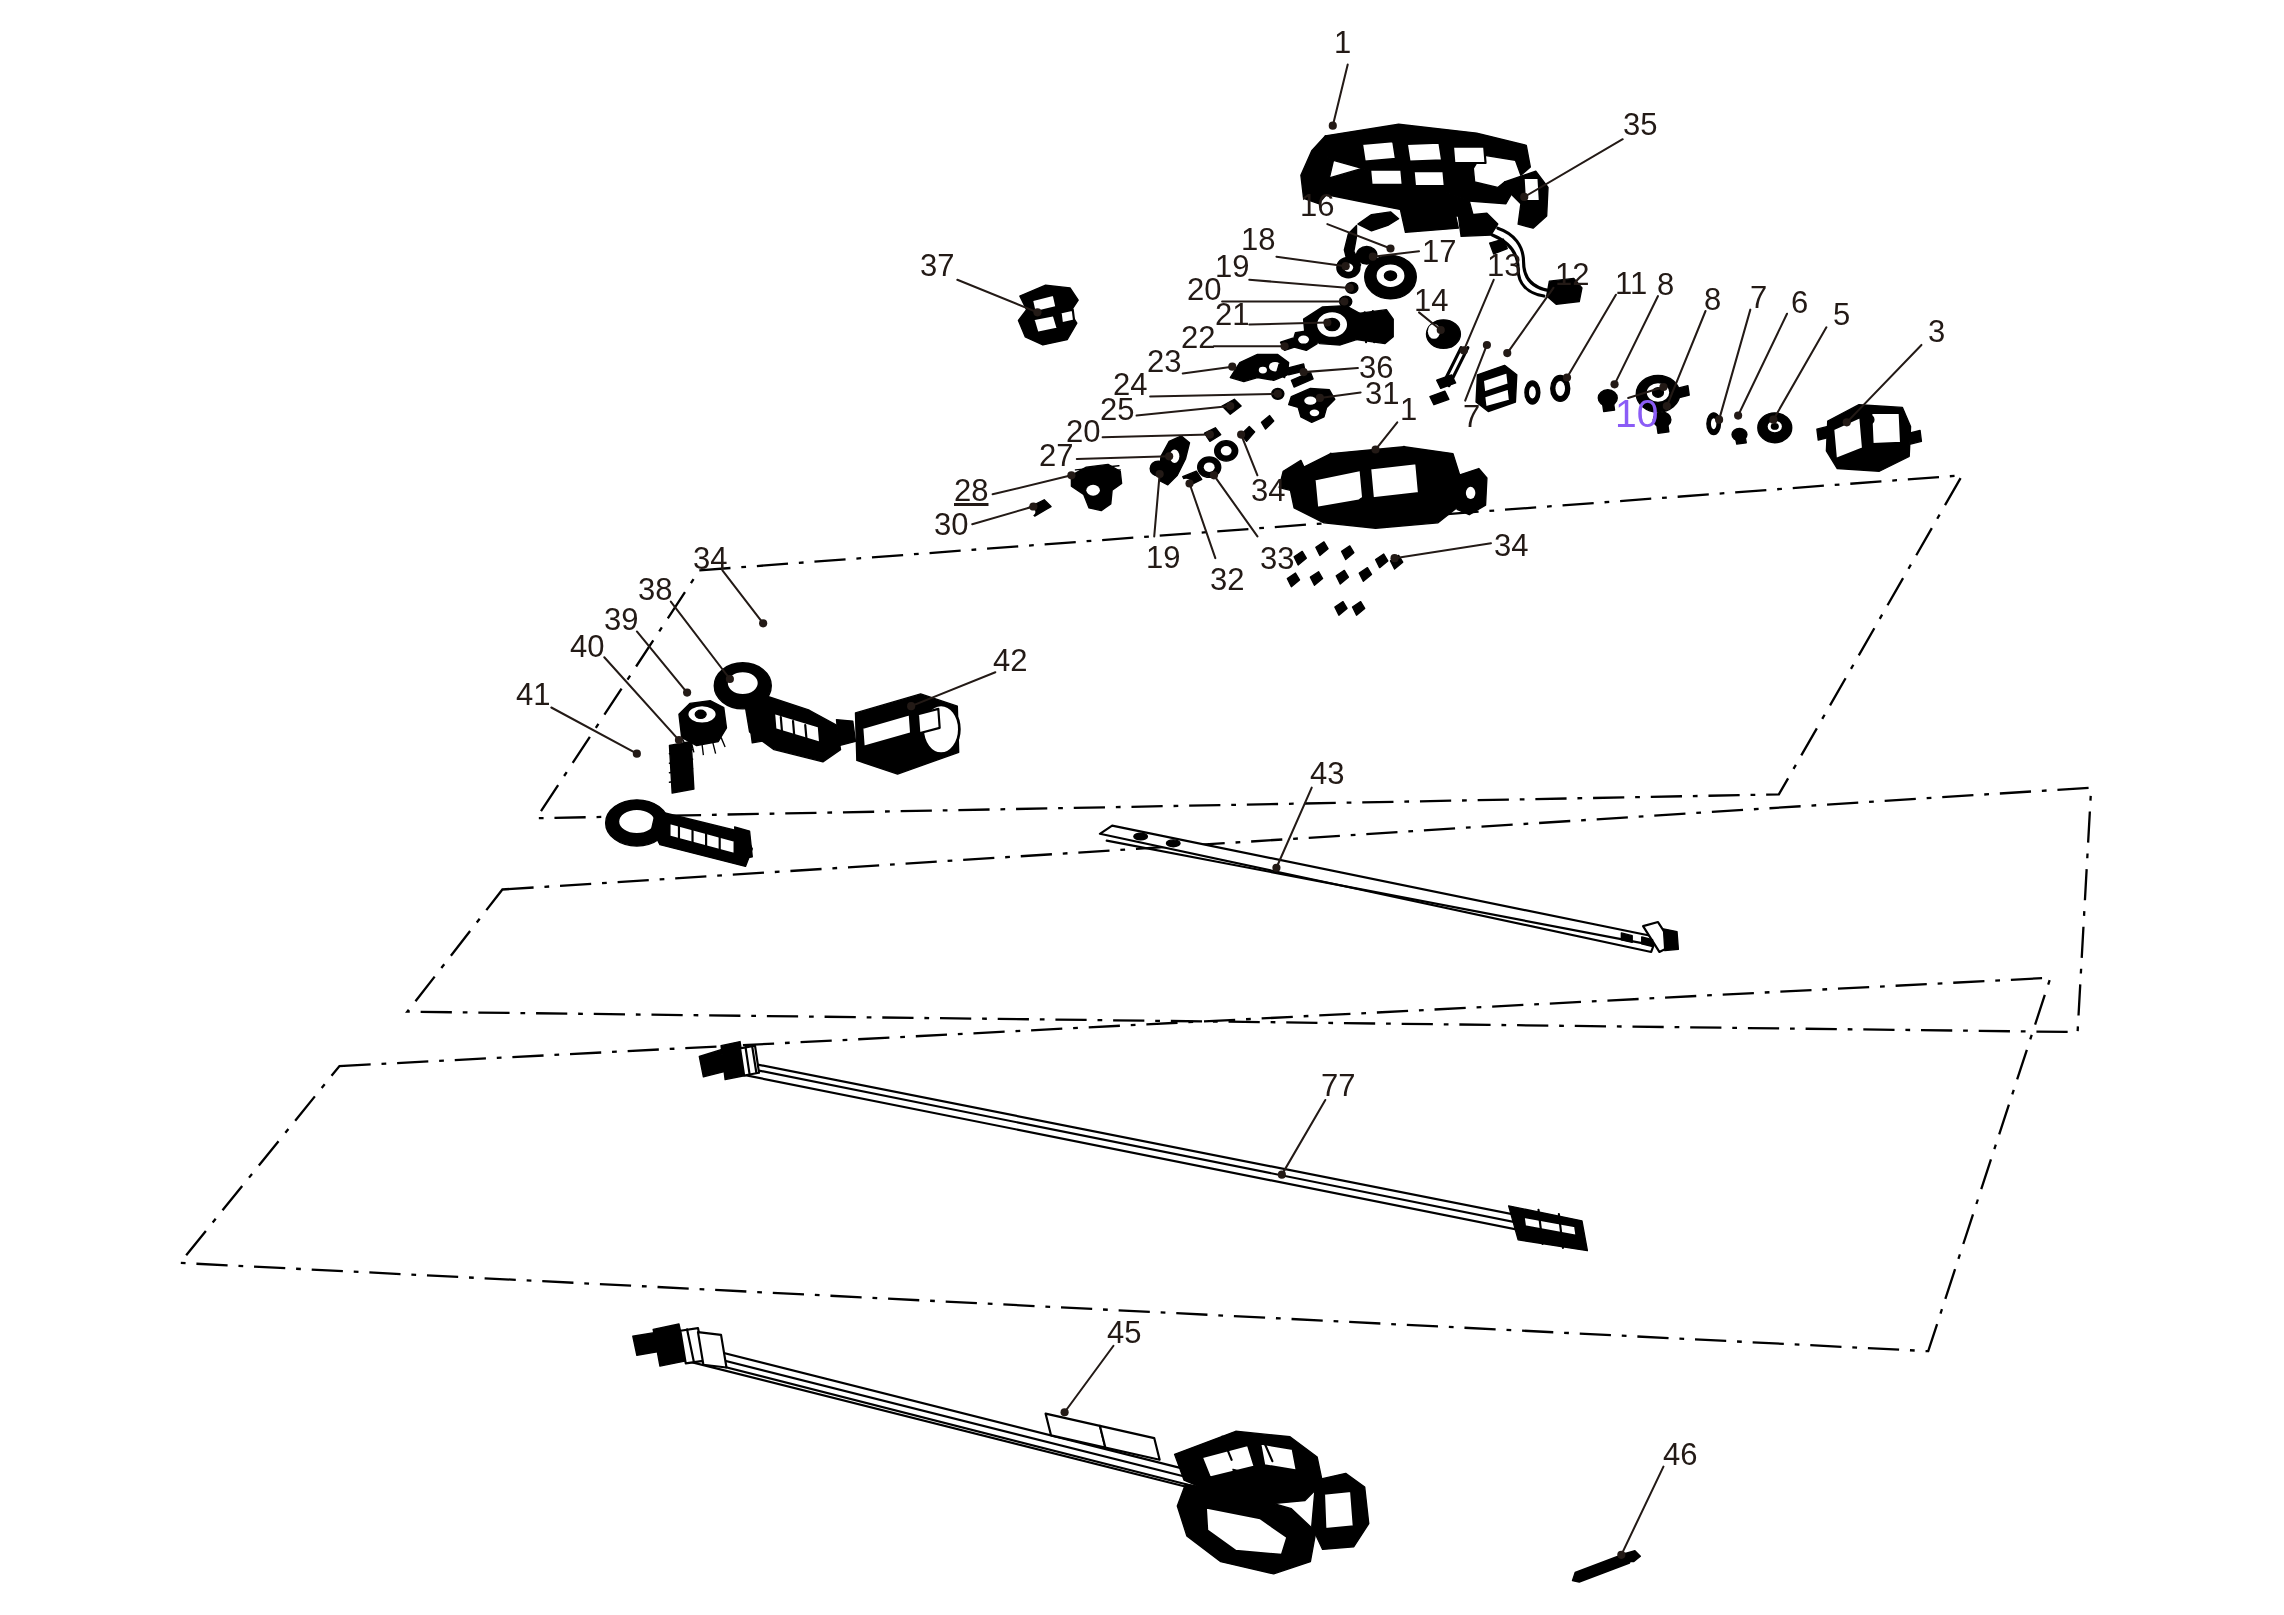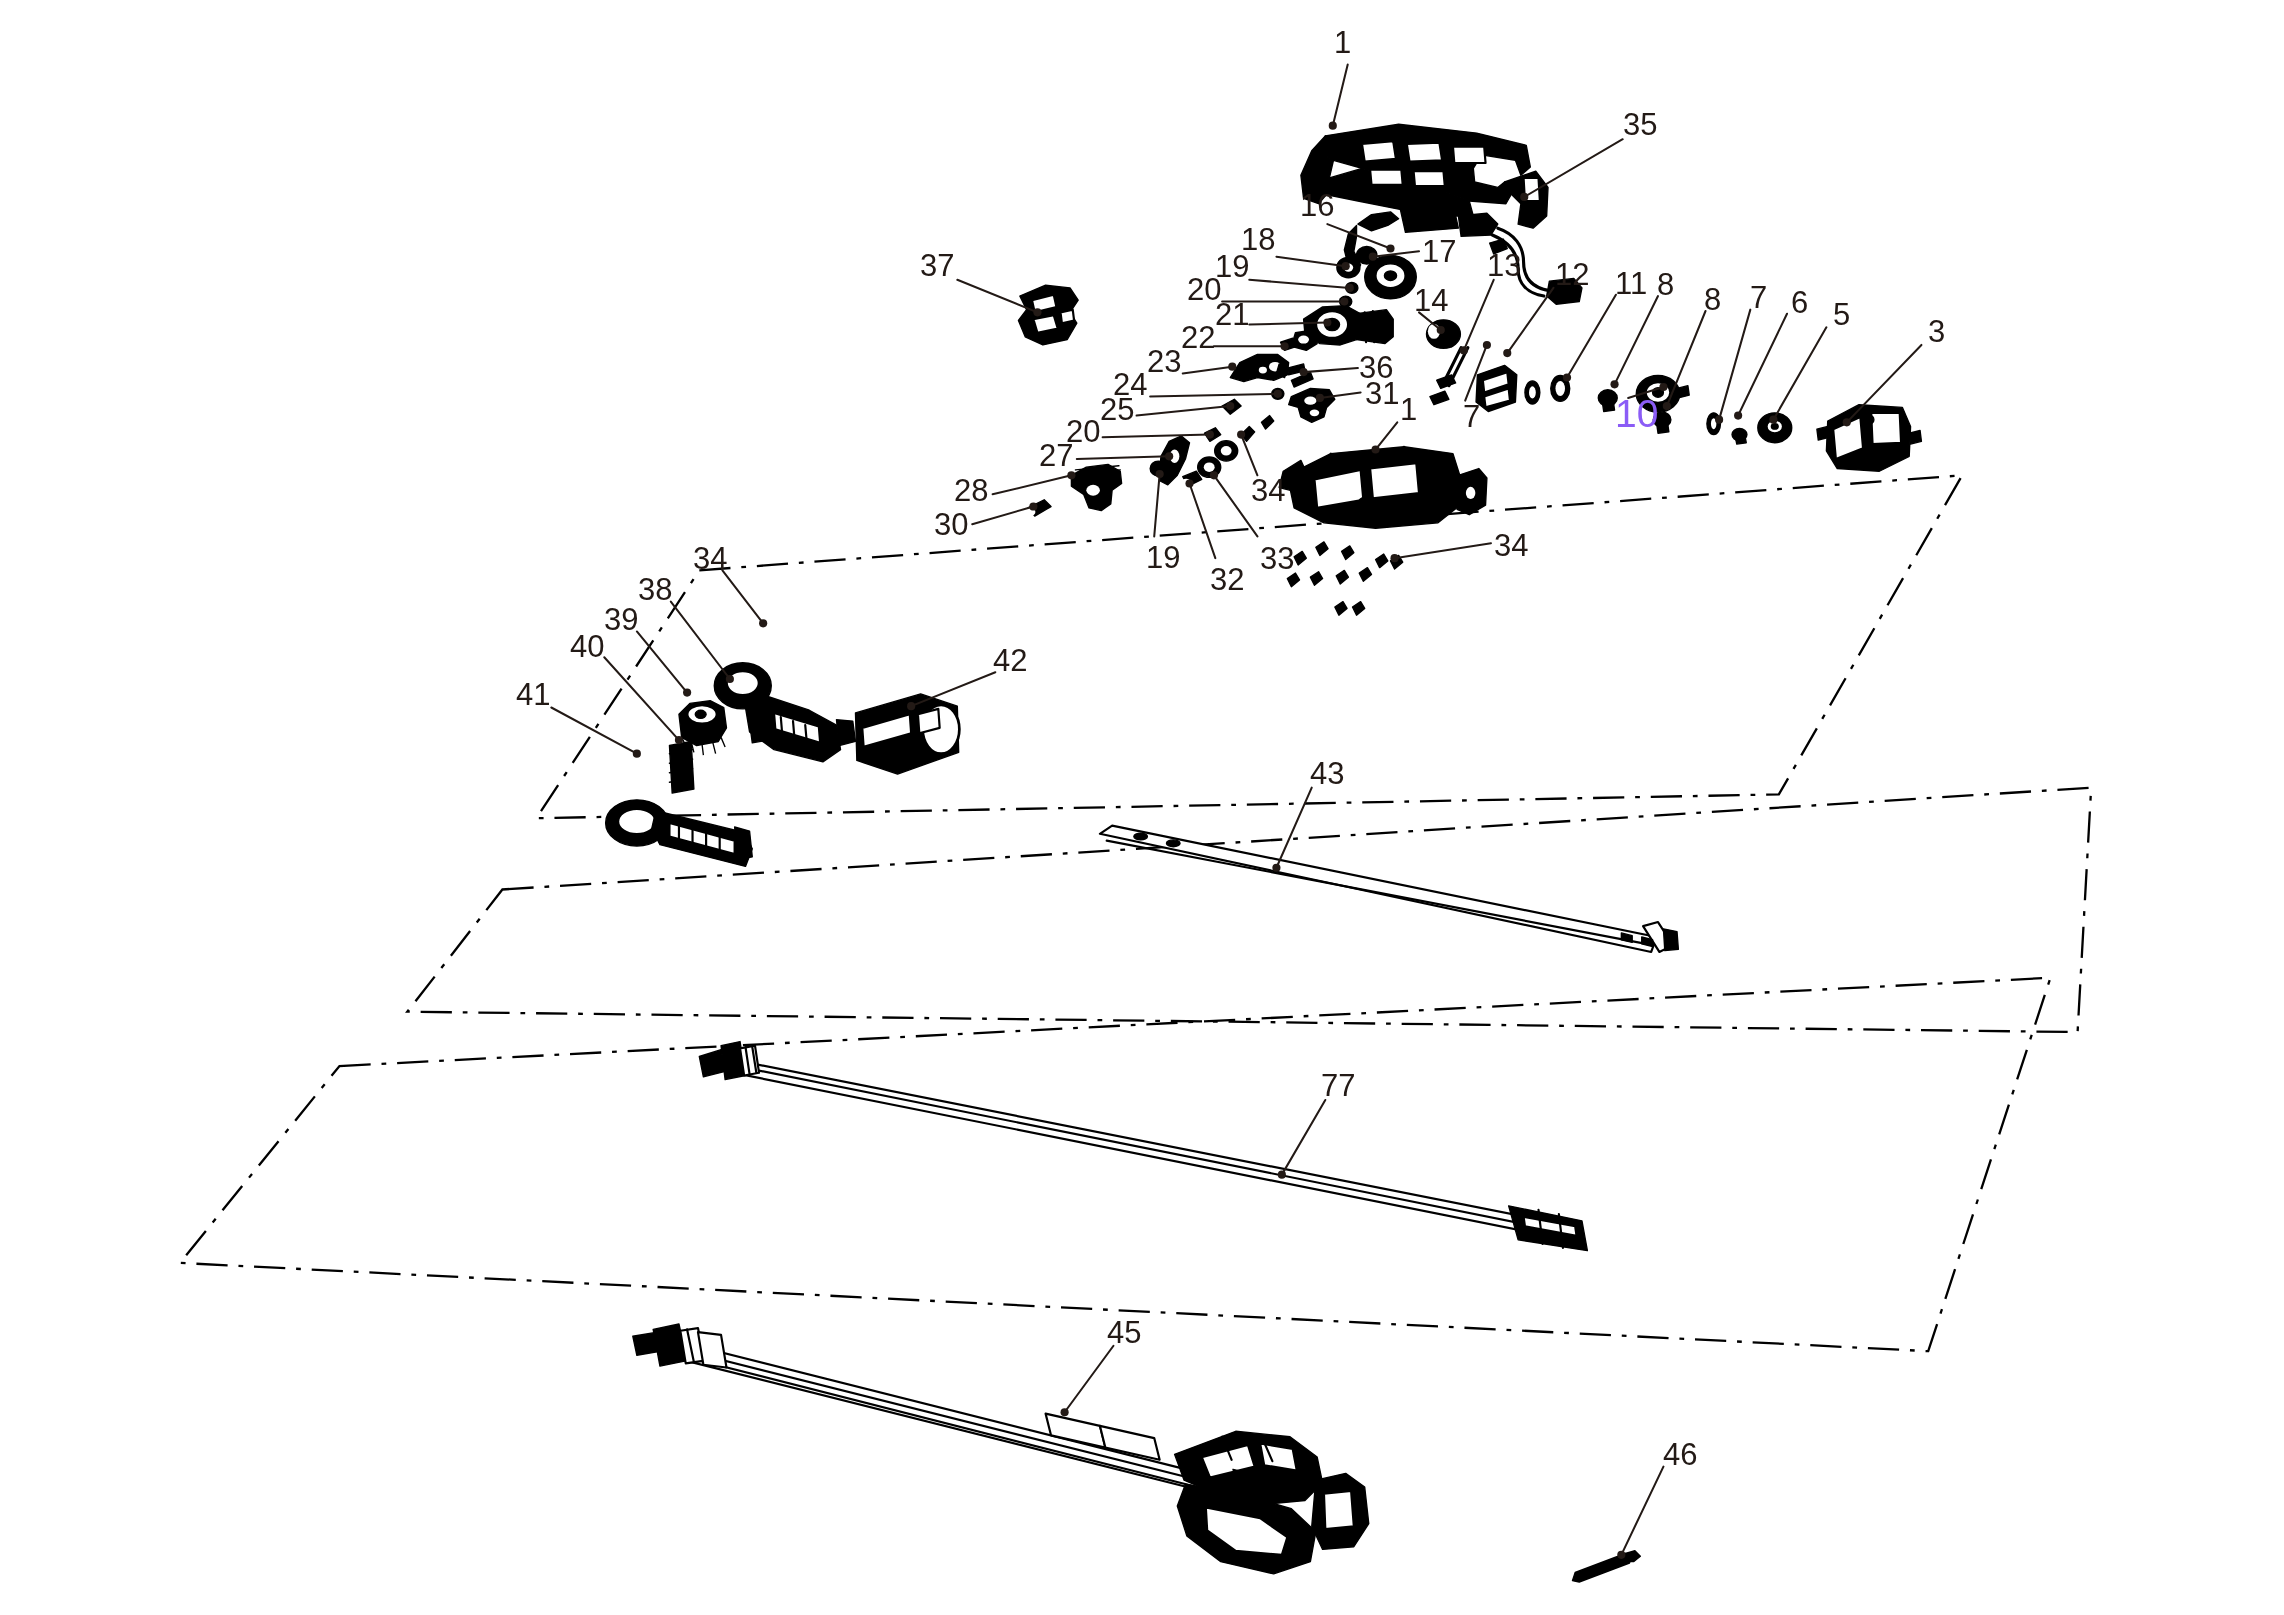--- a/index.html
+++ b/index.html
@@ -501,21 +501,21 @@
       <div class="calloutNum" style="left: 1147px; top: 346px; color: rgb(35, 26, 22); font-size: 31px;">23</div>
       <div class="calloutNum" style="left: 1359px; top: 352px; color: rgb(35, 26, 22); font-size: 31px;">36</div>
       <div class="calloutNum" style="left: 1463px; top: 401px; color: rgb(35, 26, 22); font-size: 31px;">7</div>
       <div class="calloutNum" style="left: 1113px; top: 369px; color: rgb(35, 26, 22); font-size: 31px;">24</div>
       <div class="calloutNum" style="left: 1365px; top: 378px; color: rgb(35, 26, 22); font-size: 31px;">31</div>
       <div class="calloutNum" style="left: 1100px; top: 394px; color: rgb(35, 26, 22); font-size: 31px;">25</div>
       <div class="calloutNum" style="left: 1400px; top: 394px; color: rgb(35, 26, 22); font-size: 31px;">1</div>
       <div class="calloutNum" style="left: 1066px; top: 416px; color: rgb(35, 26, 22); font-size: 31px;">20</div>
       <div class="calloutNum" style="left: 1615px; top: 394px; color: #8b5cf6; font-size: 39px;">10</div>
       <div class="calloutNum" style="left: 1039px; top: 440px; color: rgb(35, 26, 22); font-size: 31px;">27</div>
-      <div class="calloutNum" style="left: 954px; top: 475px; color: rgb(35, 26, 22); font-size: 31px;">28</div>
+      <div class="calloutNum" style="left: 954px; top: 475px; color: rgb(35, 26, 22); font-size: 31px; text-decoration: underline;">28</div>
       <div class="calloutNum" style="left: 934px; top: 509px; color: rgb(35, 26, 22); font-size: 31px; text-align: right;">30</div>
       <div class="calloutNum" style="left: 1251px; top: 475px; color: rgb(35, 26, 22); font-size: 31px;">34</div>
       <div class="calloutNum" style="left: 1146px; top: 542px; color: rgb(35, 26, 22); font-size: 31px;">19</div>
       <div class="calloutNum" style="left: 1210px; top: 564px; color: rgb(35, 26, 22); font-size: 31px;">32</div>
       <div class="calloutNum" style="left: 1260px; top: 543px; color: rgb(35, 26, 22); font-size: 31px;">33</div>
       <div class="calloutNum" style="left: 1494px; top: 530px; color: rgb(35, 26, 22); font-size: 31px;">34</div>
       <div class="calloutNum" style="left: 693px; top: 543px; color: rgb(35, 26, 22); font-size: 31px;">34</div>
       <div class="calloutNum" style="left: 638px; top: 574px; color: rgb(35, 26, 22); font-size: 31px;">38</div>
       <div class="calloutNum" style="left: 604px; top: 604px; color: rgb(35, 26, 22); font-size: 31px;">39</div>
       <div class="calloutNum" style="left: 570px; top: 631px; color: rgb(35, 26, 22); font-size: 31px;">40</div>

